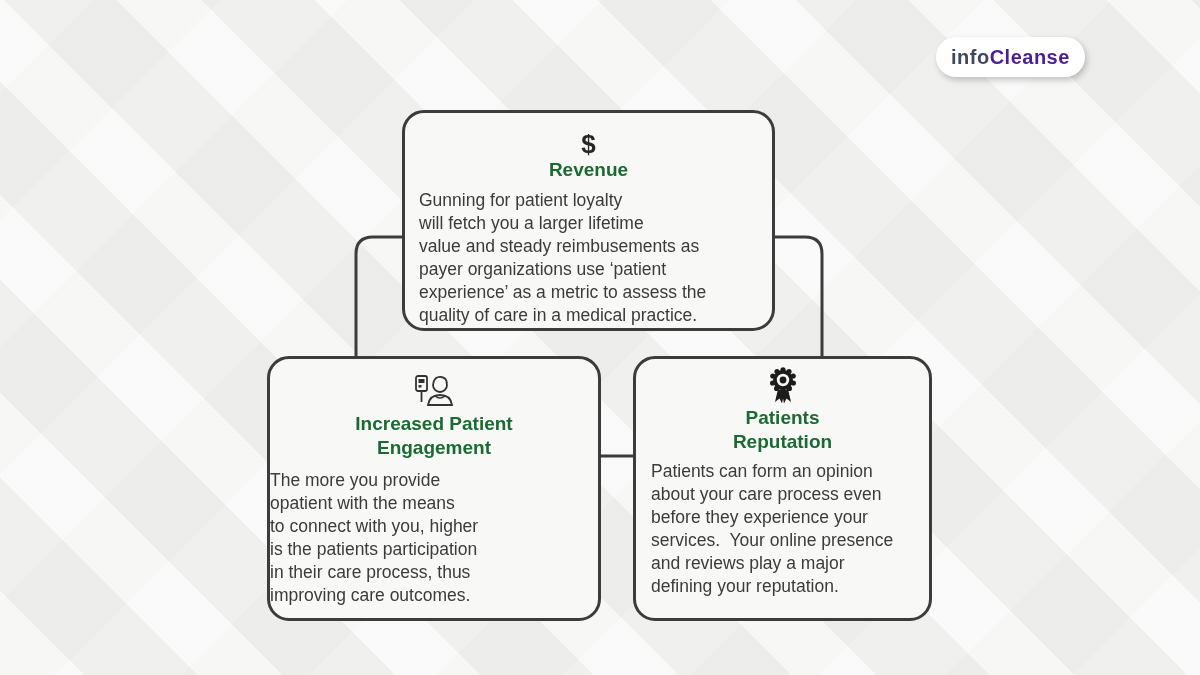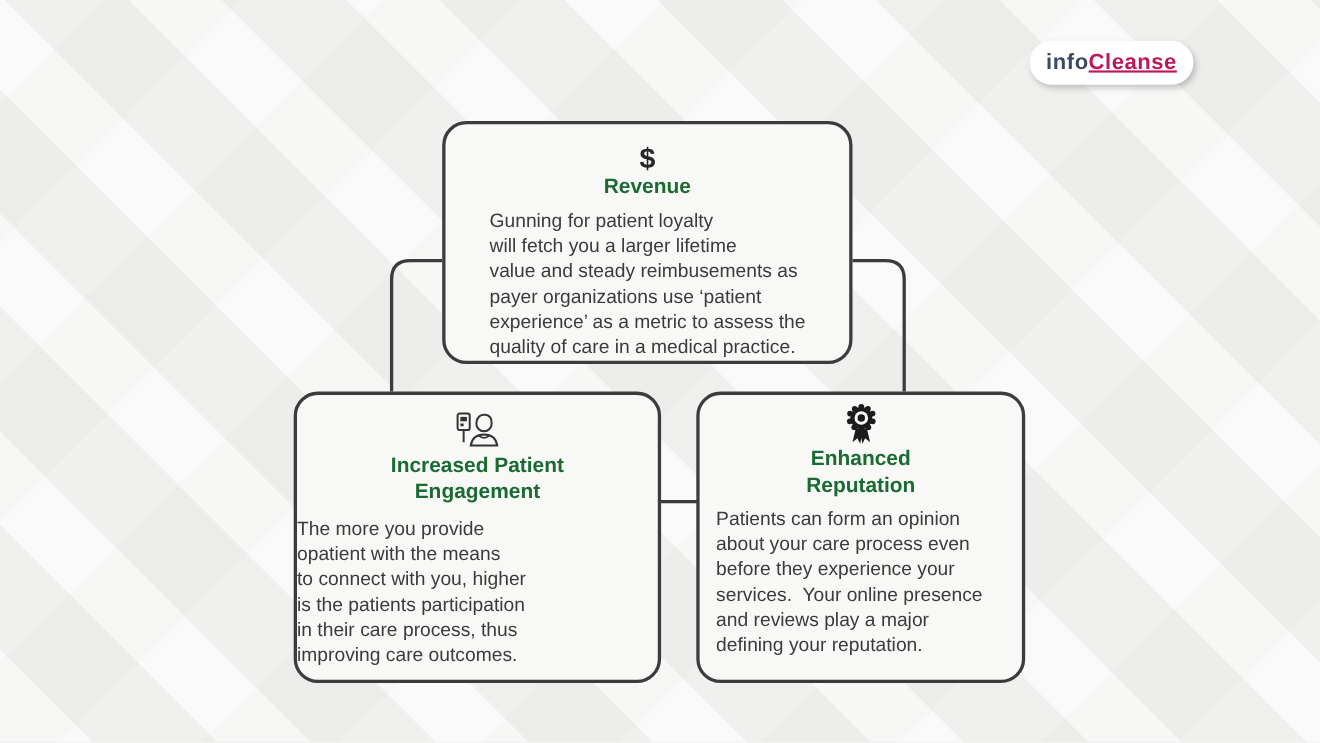--- a/index.html
+++ b/index.html
@@ -64,42 +64,42 @@
     margin-top: 1px;
   }
   .card-body {
     text-align: left;
     white-space: pre-wrap;
     font-size: 17.5px;
     line-height: 23px;
     color: #3b3b3b;
     margin-top: 7px;
   }
-  .card-revenue    .card-body { padding-left: 40px; }
+  .card-revenue    .card-body { padding-left: 14px; }
   .card-engagement .card-body { margin-top: 10px; }
   .card-reputation .card-body { padding-left: 15px; }
 
   .logo-pill {
     position: absolute;
     left: 936px;
     top: 37px;
     height: 40px;
     padding: 0 15px;
     background: #ffffff;
     border-radius: 21px;
     display: flex;
     align-items: center;
     box-shadow: 2px 3px 6px rgba(0,0,0,0.22);
     z-index: 3;
     font-weight: bold;
     font-size: 20px;
     letter-spacing: 0.5px;
   }
   .logo-info   { color: #3e4961; }
-  .logo-cleanse{ color: #be185d; text-decoration: underline; }
+  .logo-cleanse{ color: #4c1d95; }
 
   .icon-svg { display: block; }
 </style>
 </head>
 <body>
 
 <div class="bg-texture"></div>
 
 <svg class="connectors" width="1200" height="675" viewBox="0 0 1200 675">
   <path d="M 402 237 H 373 Q 356 237 356 254 V 356" fill="none" stroke="#3c3c3c" stroke-width="3"></path>
@@ -162,21 +162,21 @@
         <circle cx="18" cy="23.2" r="2.6"></circle>
         <circle cx="11.6" cy="21.4" r="2.6"></circle>
         <circle cx="7.6" cy="16" r="2.6"></circle>
         <circle cx="7.8" cy="9" r="2.6"></circle>
         <circle cx="12" cy="4.6" r="2.6"></circle>
       </g>
       <circle cx="18" cy="13" r="6.2" fill="#f8f8f6"></circle>
       <circle cx="18" cy="13" r="3.4" fill="#1c1c1c"></circle>
     </svg>
   </div>
-  <div class="card-title">Enhanced
+  <div class="card-title">Patients
 Reputation</div>
   <div class="card-body">Patients can form an opinion
 about your care process even
 before they experience your
 services.  Your online presence
 and reviews play a major
 defining your reputation.</div>
 </div>
 
 <div class="logo-pill">

